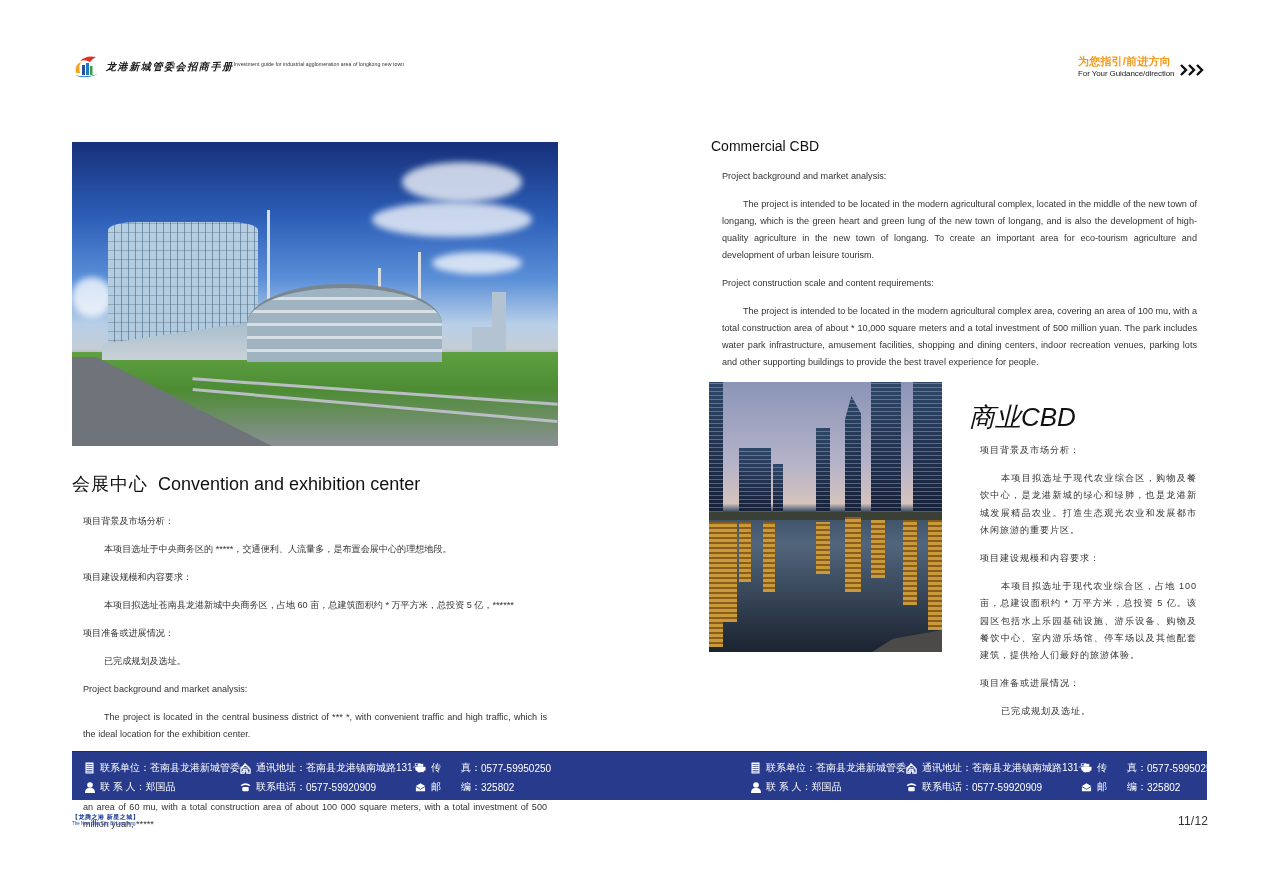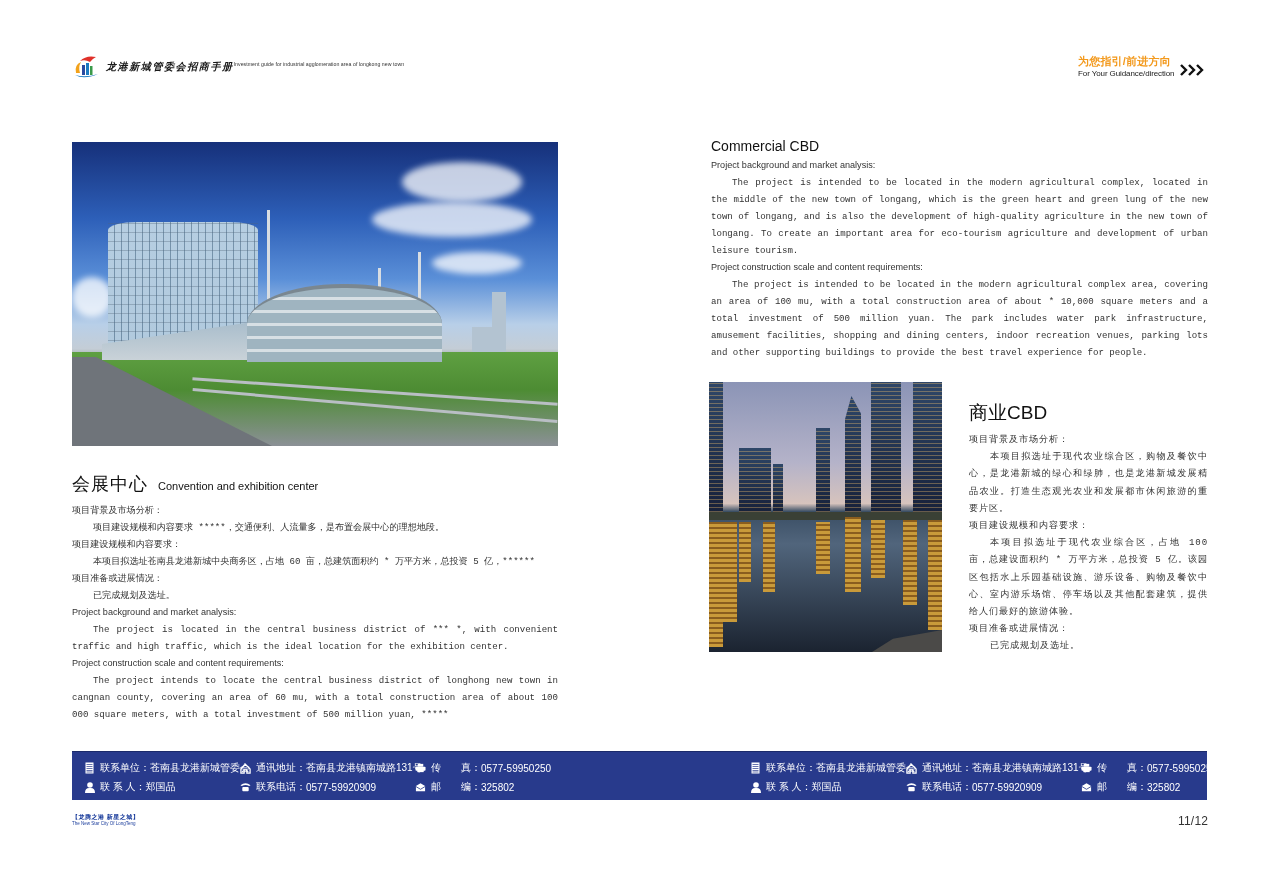--- a/index.html
+++ b/index.html
@@ -48,31 +48,31 @@
     background: linear-gradient(180deg, #8b94b6 0%, #b5b3c9 30%, #d6c3bd 45%, #3a4e64 48%, #51657c 60%, #1b2330 100%); }
   .cbd-bldg { position: absolute; background: linear-gradient(180deg, #2a3e5c, #1a2640);
     background-image: repeating-linear-gradient(0deg, rgba(255,200,110,0.35) 0 1px, transparent 1px 4px), linear-gradient(180deg, #2f4768, #17213a); }
   .cbd-refl { position: absolute; background: repeating-linear-gradient(0deg, #c99a3a 0 3px, #8a5d1e 3px 5px); }
   .cbd-bank { position: absolute; left: 0; top: 130px; width: 233px; height: 8px; background: #3a4035; }
   .cbd-rock { position: absolute; right: 0; bottom: 0; width: 70px; height: 22px; background: #4b4a48; clip-path: polygon(30% 40%, 100% 0, 100% 100%, 0 100%); }
 
   
   .h-expo { position: absolute; left: 72px; top: 472px; display: flex; align-items: baseline; }
   .h-expo-cn { font-size: 18px; color: #111; letter-spacing: 1px; }
-  .h-expo-en { font-size: 11px; color: #111; margin-left: 10px; }
+  .h-expo-en { font-size: 18px; color: #111; margin-left: 10px; }
 
   .body { position: absolute; font-size: 9.1px; line-height: 17px; color: #333; }
-  .body p { margin: 0; }
-  .body .indent { text-indent: 21px; text-align: justify; font-family: Liberation Mono, monospace; }
+  .body p { margin: 11px; }
+  .body .indent { text-indent: 21px; text-align: justify; }
 
   .left-body { left: 72px; top: 502px; width: 486px; }
   .right-en { left: 711px; top: 157px; width: 497px; }
   .h-cbd-en { position: absolute; left: 711px; top: 138px; font-size: 14px; color: #111; }
 
-  .h-cbd-cn { position: absolute; left: 969px; top: 400px; font-size: 19px; color: #111; }
+  .h-cbd-cn { position: absolute; left: 969px; top: 400px; font-size: 26px; color: #111; font-style: italic; }
   .right-cn { left: 969px; top: 431px; width: 239px; font-size: 9.1px; line-height: 17.2px; letter-spacing: 0.9px; }
 
   
   .contact-bar { position: absolute; top: 751px; height: 49px; background: #283a8c; border-top: 1px solid #1b2a6a; }
   .cb-left { left: 72px; width: 486px; }
   .cb-mid { left: 558px; width: 182px; }
   .cb-right { left: 740px; width: 467px; }
   .contact-row { position: absolute; display: flex; align-items: center; font-size: 10px; color: #ffffff; white-space: nowrap; }
   .c-icon { width: 11px; height: 11px; margin-right: 5px; display: inline-flex; align-items: center; justify-content: center; }
 
@@ -135,21 +135,21 @@
   <div class="expo-rail" style="top:262px;width:366px;transform:rotate(5deg);"></div>
 </div>
 
 <div class="h-expo">
   <span class="h-expo-cn">会展中心</span>
   <span class="h-expo-en">Convention and exhibition center</span>
 </div>
 
 <div class="body left-body">
   <p class="lbl">项目背景及市场分析：</p>
-  <p class="indent">项目建设规模和内容要求 *****，交通便利、人流量多，是布置会展中心的理想地段。</p>
+  <p class="indent">本项目选址于中央商务区的 *****，交通便利、人流量多，是布置会展中心的理想地段。</p>
   <p class="lbl">项目建设规模和内容要求：</p>
   <p class="indent">本项目拟选址苍南县龙港新城中央商务区，占地 60 亩，总建筑面积约 * 万平方米，总投资 5 亿，******</p>
   <p class="lbl">项目准备或进展情况：</p>
   <p class="indent">已完成规划及选址。</p>
   <p class="lbl">Project background and market analysis:</p>
   <p class="indent">The project is located in the central business district of *** *, with convenient traffic and high traffic, which is the ideal location for the exhibition center.</p>
   <p class="lbl">Project construction scale and content requirements:</p>
   <p class="indent">The project intends to locate the central business district of longhong new town in cangnan county, covering an area of 60 mu, with a total construction area of about 100 000 square meters, with a total investment of 500 million yuan, *****</p>
 </div>
 

